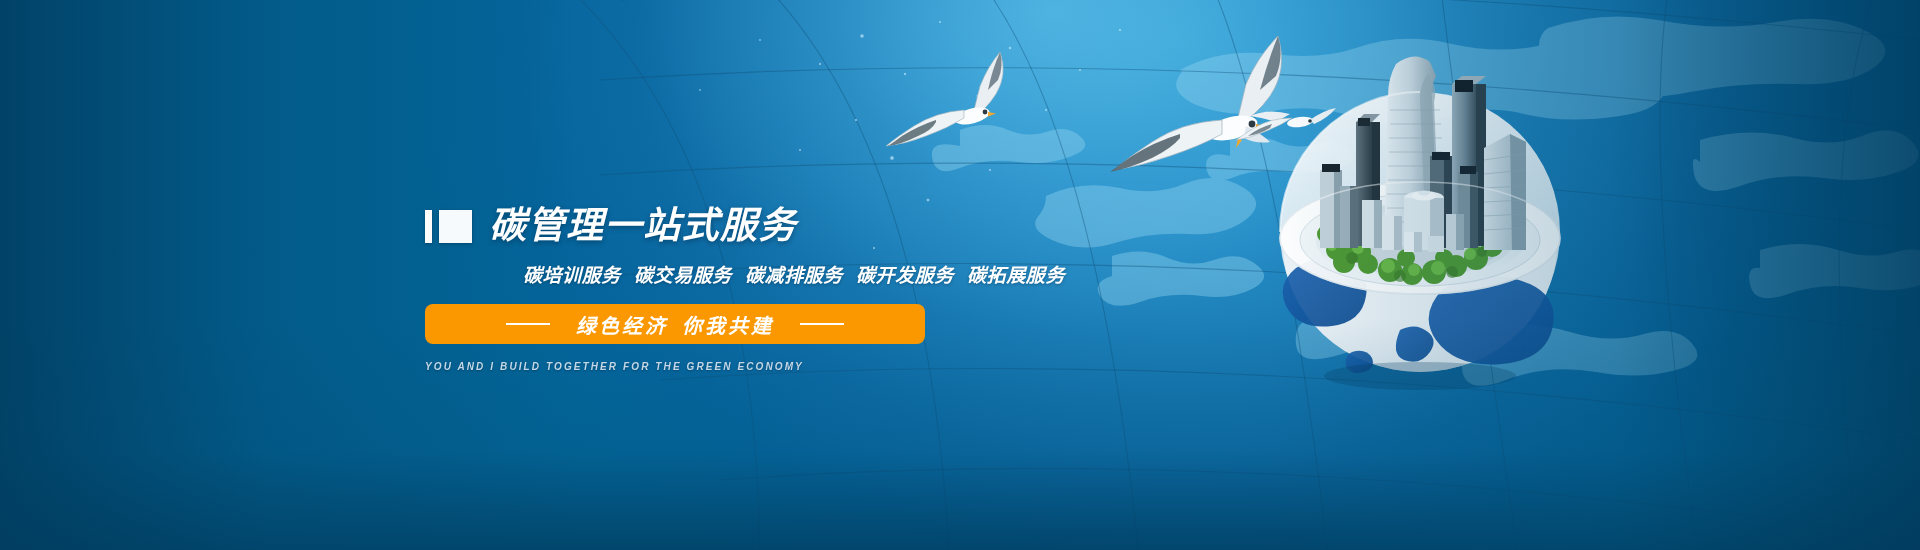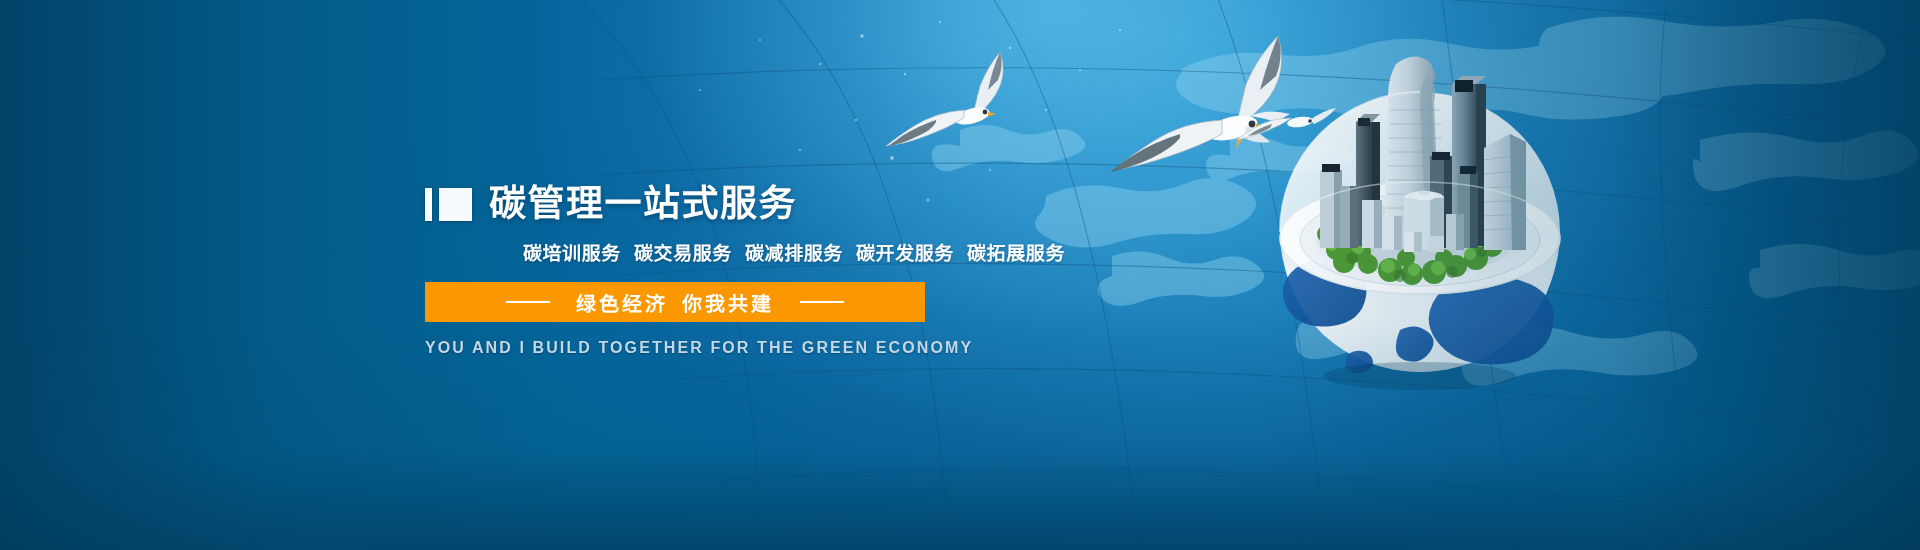--- a/index.html
+++ b/index.html
@@ -37,22 +37,23 @@
     background:
       linear-gradient(to right, rgba(1,60,95,.85) 0%, rgba(1,70,108,.35) 14%, rgba(0,0,0,0) 30%),
       linear-gradient(to left, rgba(1,58,92,.80) 0%, rgba(2,75,115,.25) 16%, rgba(0,0,0,0) 34%),
       linear-gradient(to top, rgba(1,62,97,.80) 0%, rgba(2,80,122,.22) 18%, rgba(0,0,0,0) 42%);
   }
   svg.layer { position:absolute; inset:0; width:1920px; height:550px; }
 
   
   .content {
     position:absolute;
-    left:425px; top:182px;
+    left:425px; top:204px;
     width:640px;
+    font-style:italic;
   }
   .title-row { display:flex; align-items:center; height:44px; }
   .mark { display:flex; align-items:center; gap:7px; margin-right:17px; }
   .mark .bar {
     width:7px; height:33px; background:#fdfdfd;
     box-shadow:0 1px 3px rgba(0,20,40,.35);
   }
   .mark .sq {
     width:33px; height:33px; background:#f6fafc;
     box-shadow:0 1px 3px rgba(0,20,40,.35);
@@ -81,39 +82,40 @@
   .services span:last-child { margin-right:0; }
 
   .slogan-bar {
     margin-top:17px;
     width:500px; height:40px;
     background:#fb9800;
     display:flex;
     align-items:center;
     justify-content:center;
     gap:26px;
+    border-radius:8px;
   }
   .slogan-bar .dash {
     display:block;
     width:44px; height:2px;
     background:#ffffff;
   }
   .slogan-text {
     color:#ffffff;
     font-size:20px;
     font-weight:bold;
     letter-spacing:3px;
     white-space:nowrap;
   }
   .slogan-text .gap { display:inline-block; width:14px; }
 
   .tagline {
     margin-top:17px;
     color:#c3d7e6;
-    font-size:16px;
+    font-size:10px;
     font-weight:bold;
     letter-spacing:2.1px;
     white-space:nowrap;
     text-shadow:0 1px 2px rgba(0,30,55,.4);
   }
 </style>
 </head>
 <body>
 
 <div id="banner">

